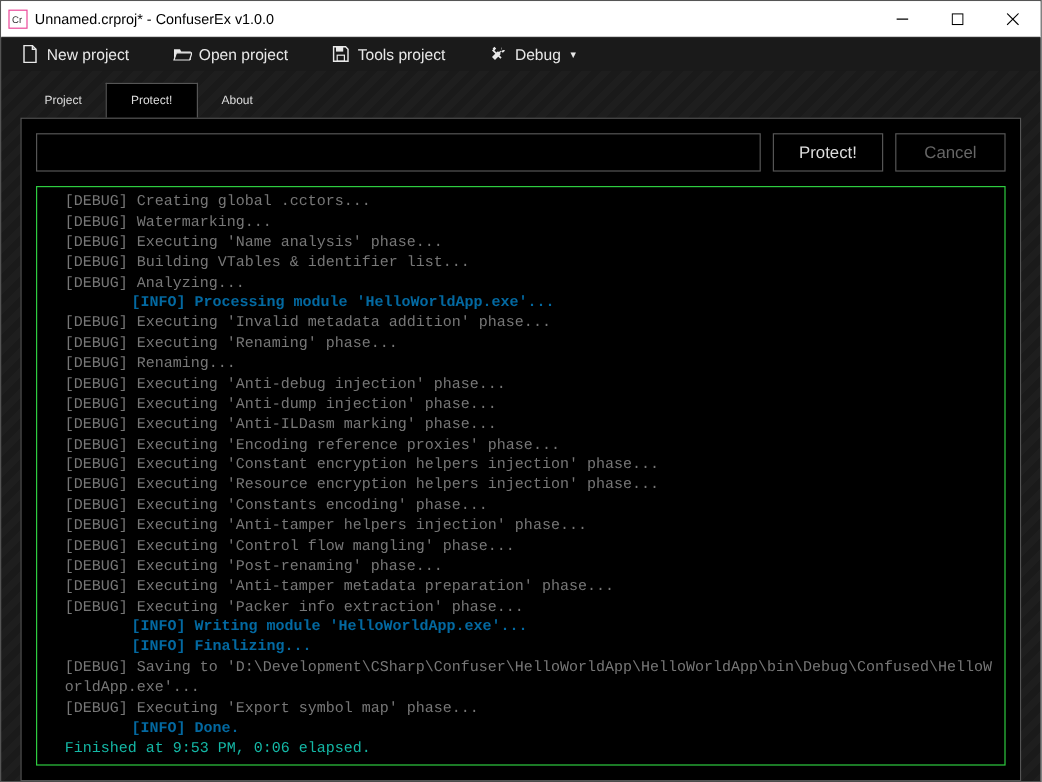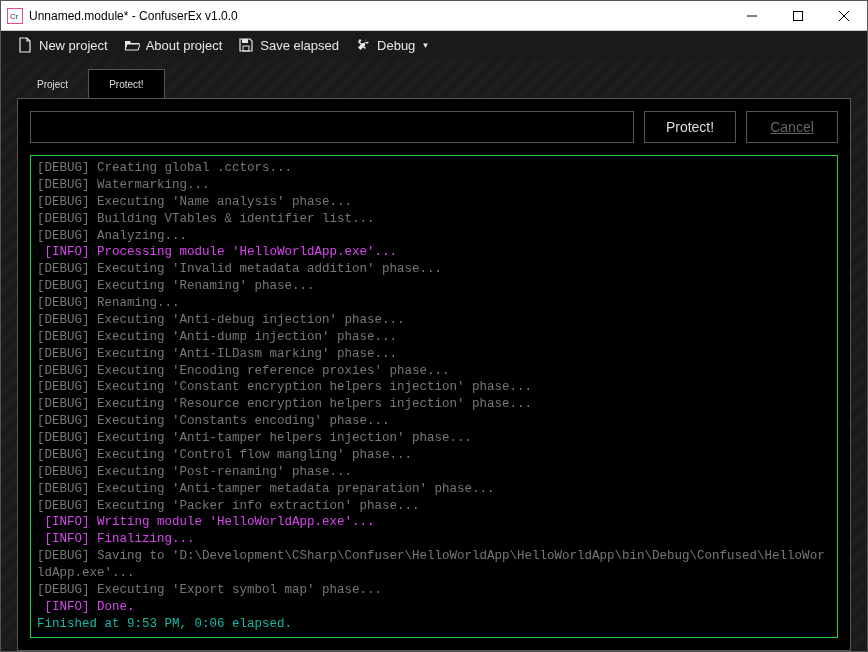--- a/index.html
+++ b/index.html
@@ -56,21 +56,21 @@
       flex-direction: column;
       overflow: hidden;
     }
 
     .toolbar {
       height: 38px;
       background: #1a1a1a;
       display: flex;
       align-items: center;
       padding: 0 8px;
-      gap: 0;
+      gap: 20px;
     }
     .toolbar-btn {
       background: transparent;
       border: none;
       color: #e8e8e8;
       font-size: 13px;
       padding: 6px 8px;
       display: flex;
       align-items: center;
       gap: 6px;
@@ -139,58 +139,58 @@
       height: 32px;
       background: transparent;
       border: 1px solid #555;
       color: #ddd;
       font-size: 14px;
       cursor: pointer;
     }
     .action-btn.disabled {
       color: #666;
       cursor: default;
-      text-decoration: underline;
     }
 
     .log-wrap {
       flex: 1;
       border: 1px solid #2ecc40;
       background: #000;
       position: relative;
       display: flex;
+      padding-left: 17px;
     }
     .log-pane {
       flex: 1;
       padding: 4px 6px;
       overflow-y: auto;
       font-family: Consolas, 'Courier New', monospace;
       font-size: 12.5px;
       line-height: 1.35;
       white-space: pre-wrap;
       word-break: break-all;
       color: #777;
     }
     .log-pane::-webkit-scrollbar { width: 14px; }
     .log-pane::-webkit-scrollbar-track { background: #1a1a1a; }
     .log-pane::-webkit-scrollbar-thumb { background: #555; }
-    .log-line.info { color: #d946ef; font-weight: normal; }
+    .log-line.info { color: #0369a1; font-weight: bold; margin-left: 48px; }
     .log-line.done { color: #14b8a6; }
   </style>
 </head>
 <body>
 
 <div class="window">
   <div class="titlebar">
     <span class="titlebar-icon">
       <svg viewBox="0 0 10 10">
           <text x="0" y="8" font-size="8" fill="#333">Cr</text>
         </svg>
     </span>
-    <span class="titlebar-title">Unnamed.module* - ConfuserEx v1.0.0</span>
+    <span class="titlebar-title">Unnamed.crproj* - ConfuserEx v1.0.0</span>
     <div class="titlebar-controls">
       <button class="titlebar-btn">
         <svg viewBox="0 0 10 10">
             <line x1="0" y1="5" x2="10" y2="5" stroke="#000" stroke-width="1"></line>
           </svg>
       </button>
       <button class="titlebar-btn">
         <svg viewBox="0 0 10 10">
             <rect x="0.5" y="0.5" width="9" height="9" fill="none" stroke="#000" stroke-width="1"></rect>
           </svg>
@@ -211,44 +211,45 @@
             <path d="M3 1h7l3 3v11H3z" fill="none" stroke="#e8e8e8" stroke-width="1.2"></path>
             <path d="M10 1v3h3" fill="none" stroke="#e8e8e8" stroke-width="1.2"></path>
           </svg>
         <span>New project</span>
       </button>
       <button class="toolbar-btn">
         <svg viewBox="0 0 16 16">
             <path d="M1 4h5l1 2h8v7H1z" fill="#e8e8e8"></path>
             <path d="M1 13l2-6h13l-2 6z" fill="#1a1a1a" stroke="#e8e8e8" stroke-width="1"></path>
           </svg>
-        <span>About project</span>
+        <span>Open project</span>
       </button>
       <button class="toolbar-btn">
         <svg viewBox="0 0 16 16">
             <path d="M2 2h10l2 2v10H2z" fill="none" stroke="#e8e8e8" stroke-width="1.2"></path>
             <rect x="4" y="2" width="6" height="4" fill="#e8e8e8"></rect>
             <rect x="5" y="9" width="6" height="5" fill="none" stroke="#e8e8e8"></rect>
           </svg>
-        <span>Save elapsed</span>
+        <span>Tools project</span>
       </button>
       <button class="toolbar-btn">
         <svg viewBox="0 0 16 16">
           <path d="M11 2a3 3 0 0 1-3.5 4L3 10.5 5.5 13 10 8.5A3 3 0 0 1 14 5l-2 2-1.5-1.5z" fill="#e8e8e8"></path>
           <path d="M5 2l1.5 1.5L5 5 3.5 3.5z M4 4l7 7-1 1-7-7z" fill="#e8e8e8"></path>
         </svg>
         <span>Debug</span>
         <span class="chev">▾</span>
       </button>
     </div>
 
     <div class="content-area">
       <div class="tabs" id="tabs-container">
           <button class="tab">Project</button>
           <button class="tab active">Protect!</button>
+          <button class="tab">About</button>
         </div>
 
       <div class="panel">
         <div class="action-row">
           <div class="progress-box"></div>
           <button class="action-btn">Protect!</button>
           <button class="action-btn disabled">Cancel</button>
         </div>
 
         <div class="log-wrap">

